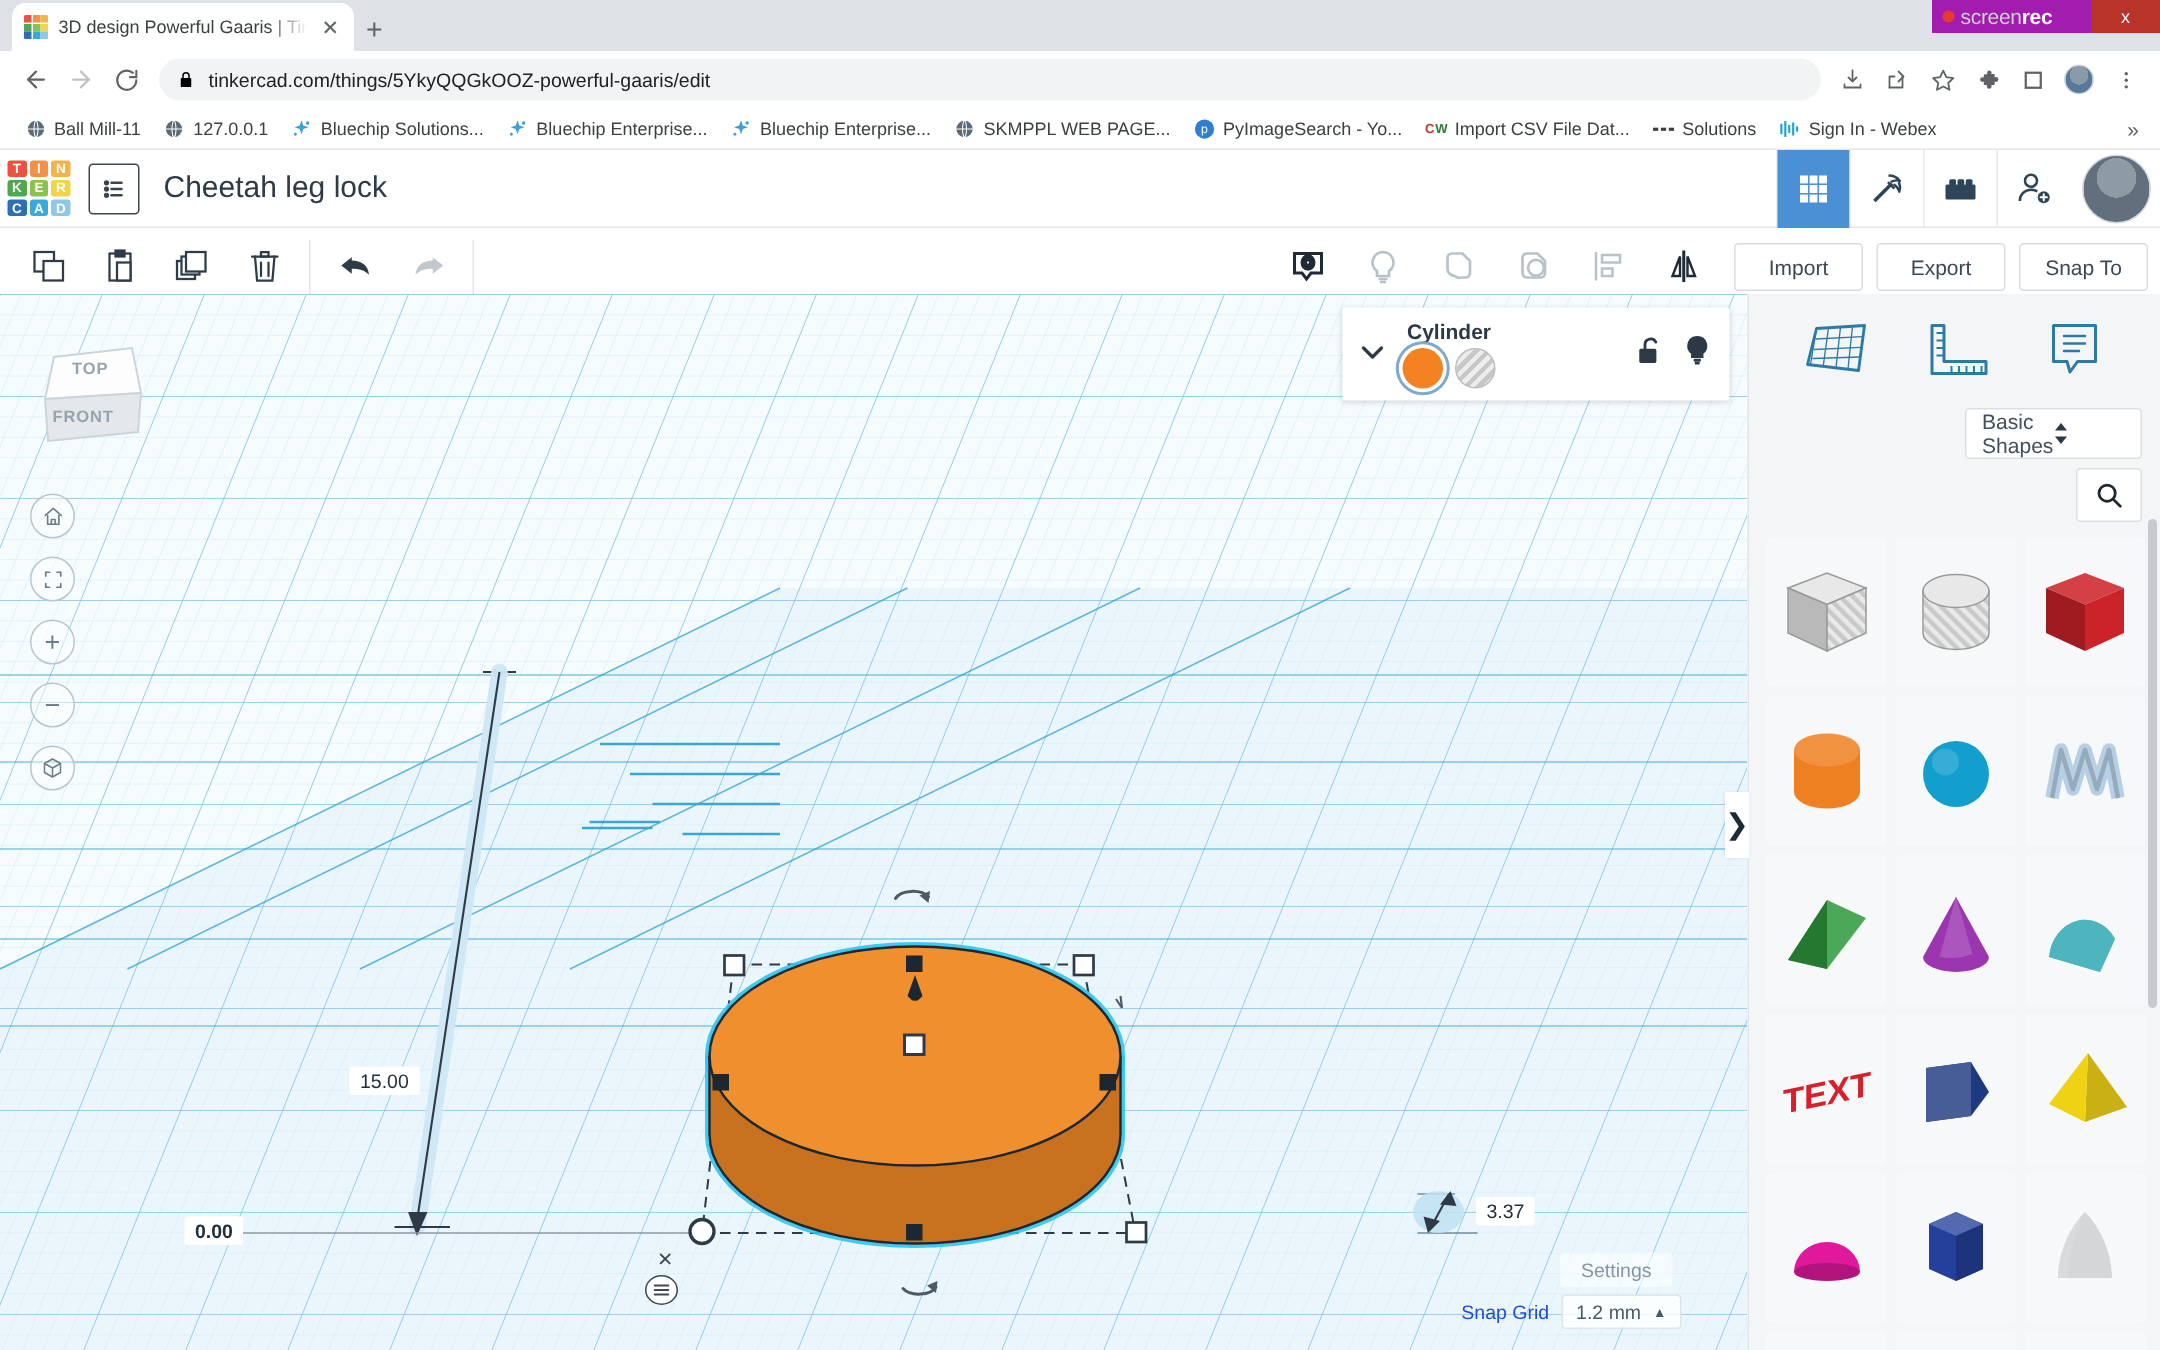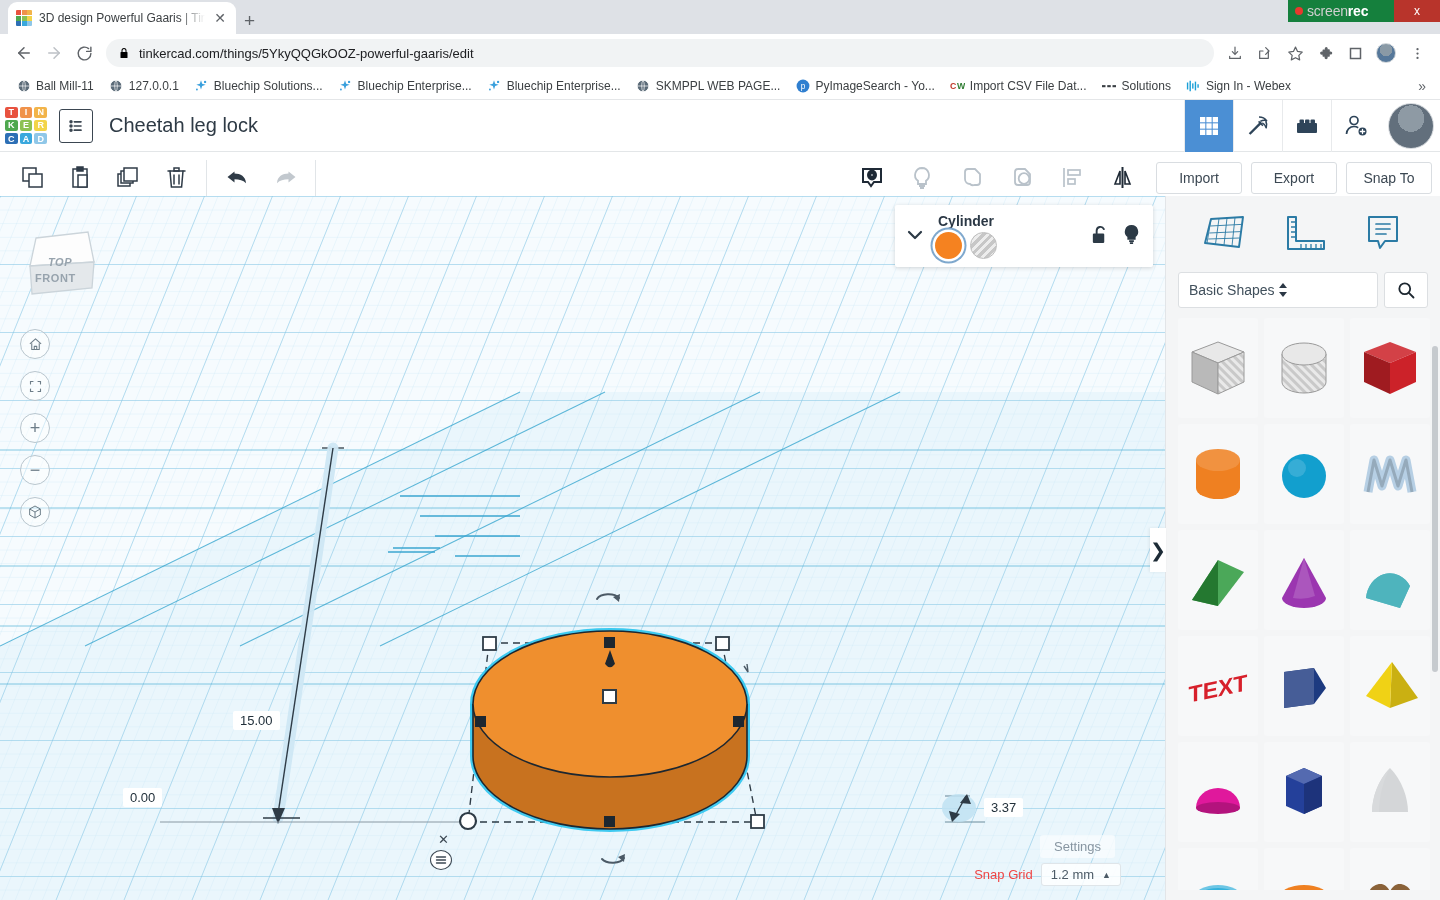--- a/index.html
+++ b/index.html
@@ -29,21 +29,21 @@
     font-size: 12px; color: #3c4043; white-space: nowrap;
     overflow: hidden; flex: 1;
     mask-image: linear-gradient(90deg,#000 84%,transparent 100%);
     -webkit-mask-image: linear-gradient(90deg,#000 84%,transparent 100%);
   }
   .tab-close { font-size: 14px; color: #5f6368; cursor: pointer; line-height: 1; padding: 0 2px; }
   .newtab { margin-left: 8px; margin-bottom: 4px; font-size: 19px; color: #5f6368; cursor: pointer; line-height: 1; }
 
   .screenrec {
     position: absolute; top: 0; right: 0; height: 22px; width: 152px;
-    background: #15803d; display: flex; align-items: center; gap: 4px;
+    background: #a21caf; display: flex; align-items: center; gap: 4px;
     padding-left: 7px; z-index: 30;
   }
   .sr-dot { width: 8px; height: 8px; border-radius: 50%; background: #e8392e; }
   .sr-text { font-size: 14px; color: #cfcfcf; letter-spacing: -0.2px; }
   .sr-text b { color: #fff; }
   .sr-x {
     margin-left: auto; height: 22px; width: 46px; background: #b8342b;
     color: #fff; font-size: 12px; display: flex; align-items: center;
     justify-content: center; cursor: pointer;
   }
@@ -180,42 +180,42 @@
 
   .settings-btn {
     position: absolute; right: 50px; bottom: 42px; font-size: 13px;
     color: #8795a1; padding: 4px 14px; border-radius: 3px;
     background: rgba(255,255,255,0.55); cursor: pointer;
   }
   .snapbar {
     position: absolute; right: 44px; bottom: 14px; display: flex;
     align-items: center; gap: 8px;
   }
-  .snap-label { font-size: 13px; color: #ef4444; }
+  .snap-label { font-size: 13px; color: #1d4ed8; }
   .snap-val {
     font-size: 13px; color: #4b5a66; background: rgba(255,255,255,0.82);
     border: 1px solid #dfe5e9; border-radius: 3px; padding: 3px 9px;
     display: flex; align-items: center; gap: 8px; cursor: pointer;
   }
 
   .panel-collapse {
     position: absolute; left: 1150px; top: 528px; width: 16px; height: 44px;
     background: #fff; display: flex; align-items: center; justify-content: center;
     font-size: 19px; color: #1d2b36; cursor: pointer; z-index: 9;
     box-shadow: -1px 0 3px rgba(0,0,0,0.07);
   }
 
   
   .rpanel {
     position: absolute; top: 196px; right: 0; width: 275px; height: 704px;
     background: #f4f5f6; border-left: 1px solid #e2e5e8;
   }
   .rp-tabs { height: 76px; display: flex; align-items: center; justify-content: space-around; padding: 0 18px; }
   .rp-tab { cursor: pointer; color: #2b7ba5; display: flex; align-items: center; justify-content: center; }
-  .rp-search { display: flex; align-items: flex-start; padding: 0 12px; gap: 6px; }
+  .rp-search { display: flex; align-items: flex-end; padding: 0 12px; gap: 6px; flex-direction: column; }
   .rp-select {
     flex: 1; height: 36px; background: #fff; border: 1px solid #dcdfe2; border-radius: 3px;
     display: flex; align-items: center; padding: 0 10px; cursor: pointer;
   }
   .rp-select span { font-size: 14px; color: #41505c; flex: 1; }
   .rp-spin { display: flex; flex-direction: column; gap: 2px; color: #2b3845; line-height: 0; }
   .rp-searchbtn {
     width: 44px; height: 36px; background: #fff; border: 1px solid #dcdfe2;
     border-radius: 3px; display: flex; align-items: center; justify-content: center; cursor: pointer;
   }
@@ -686,29 +686,29 @@
 
     <path d="M597,403 a12,7 0 0 1 22,-1" fill="none" stroke="#4c5a66" stroke-width="2" stroke-linecap="round"></path>
     <polygon points="620,398 613,401 619,406" fill="#4c5a66"></polygon>
     <path d="M602,663 a12,7 0 0 0 22,-1" fill="none" stroke="#4c5a66" stroke-width="2" stroke-linecap="round"></path>
     <polygon points="625,658 618,661 624,666" fill="#4c5a66"></polygon>
 
     <path d="M744,470 l4,6 l-1,-8" fill="none" stroke="#4c5a66" stroke-width="1.4"></path>
   </svg>
 
   <div class="dimlabel" style="left:233px; top:515px;">15.00</div>
-  <div class="dimlabel" style="left:123px; top:592px;">0.00</div>
+  <div class="dimlabel" style="left:123px; top:615px;font-weight:bold;">0.00</div>
   <div class="dimlabel" style="left:984px; top:602px;">3.37</div>
 
   <div class="viewcube">
     <svg width="80" height="76" viewBox="0 0 80 76">
       <polygon points="14,14 66,8 72,38 8,42" fill="#fdfdfd" stroke="#cbd4da" stroke-width="1.3"></polygon>
       <polygon points="8,42 72,38 70,64 10,70" fill="#e4e8eb" stroke="#cbd4da" stroke-width="1.3"></polygon>
     </svg>
-    <div class="vc-lbl" style="left:26px; top:32px;font-style:italic;">TOP</div>
+    <div class="vc-lbl" style="left:26px; top:16px;">TOP</div>
     <div class="vc-lbl" style="left:13px; top:48px;">FRONT</div>
   </div>
 
   <div class="navbtn" style="top:133px;">
     <svg width="15" height="15" viewBox="0 0 24 24" fill="none" stroke="currentColor" stroke-width="1.7" stroke-linejoin="round">
         <path d="M3 11 12 3l9 8"></path>
         <path d="M6 10v10h12V10"></path>
         <path d="M10 20v-5h4v5"></path>
       </svg>
   </div>

